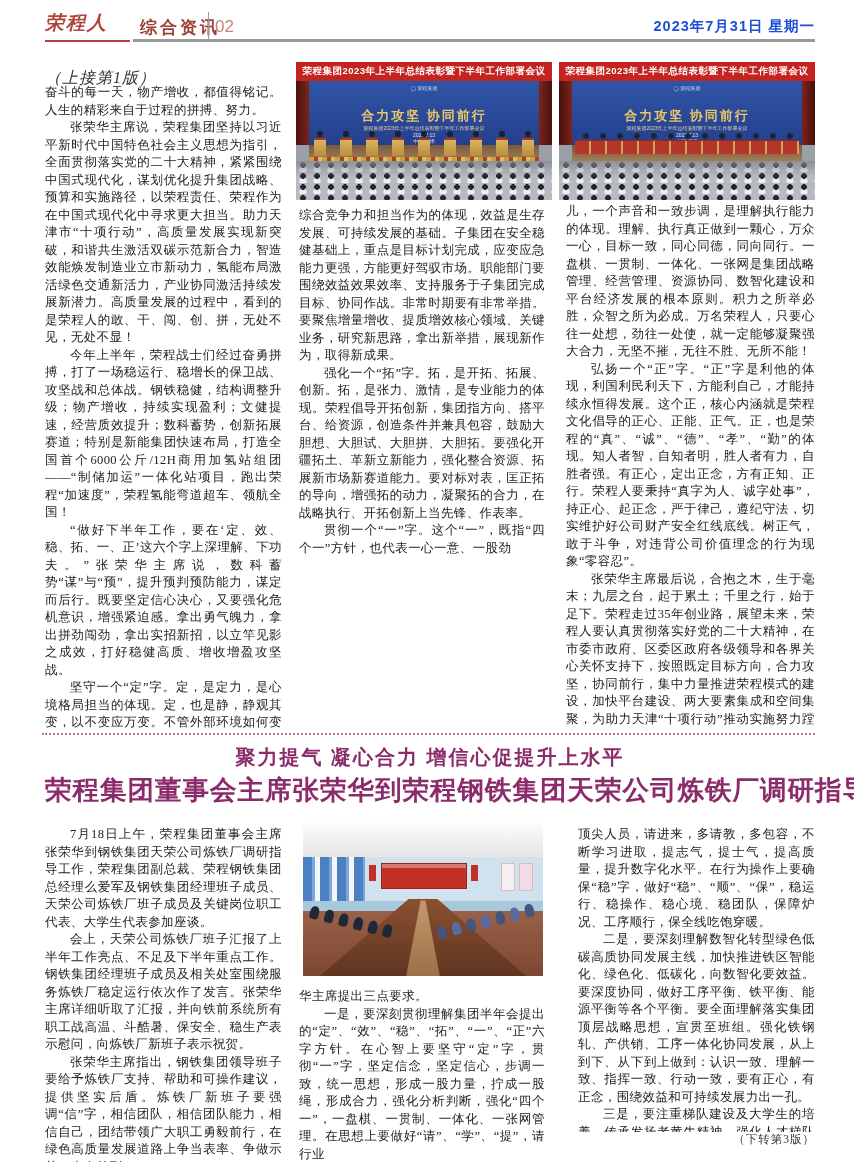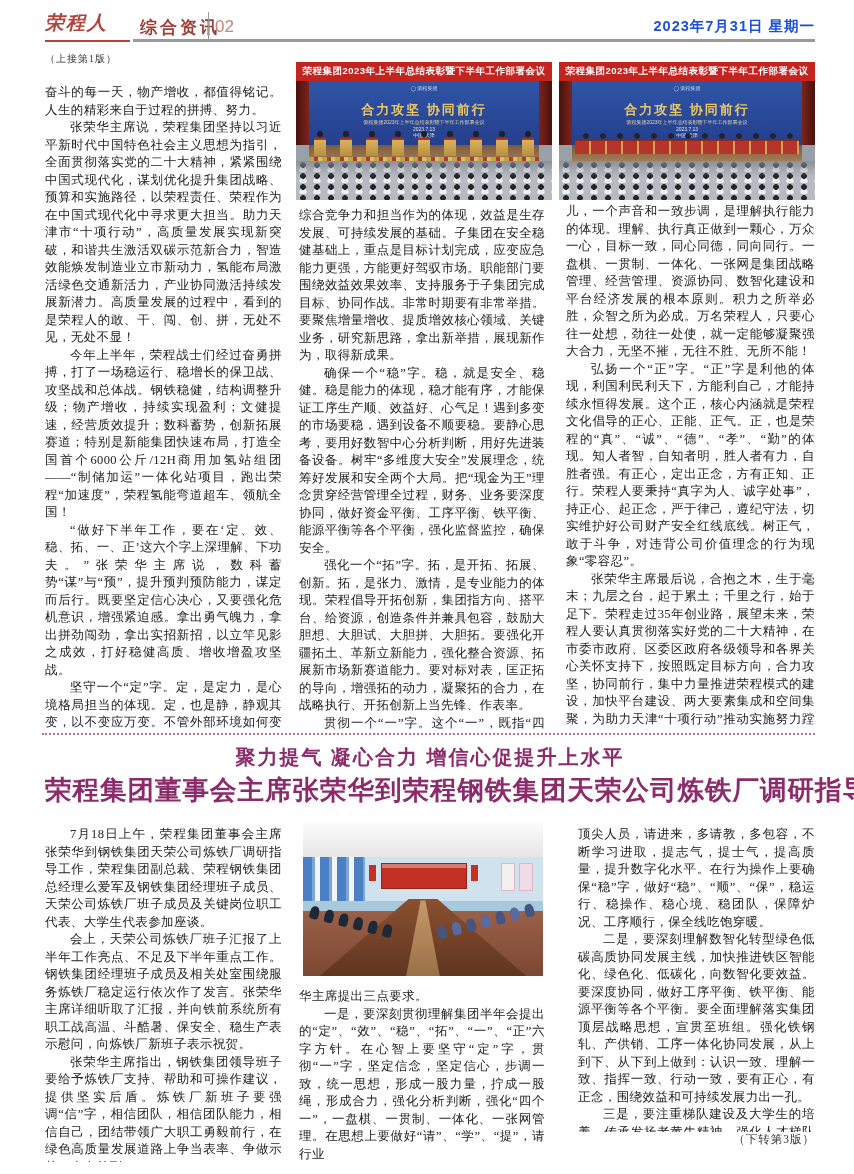--- a/index.html
+++ b/index.html
@@ -27,21 +27,21 @@
     font-size:17px; color:#c98273;
   }
   .header-date {
     position:absolute; right:39px; top:17px;
     font-family:"Liberation Sans","DejaVu Sans",sans-serif; font-weight:bold;
     font-size:14.5px; color:#1d4ed8; letter-spacing:1px;
   }
   .header-rule { position:absolute; left:133px; top:39px; width:682px; height:3px; background:#9a9a9a; }
 
   
-  .continued-note { position:absolute; left:45px; top:52px; font-size:10px; color:#333; letter-spacing:1px; }
+  .continued-note { position:absolute; left:45px; top:68px; font-size:16px; color:#333; letter-spacing:1px;font-style:italic; }
   .newscol { position:absolute; text-align:justify; font-size:12.5px; line-height:17.5px; letter-spacing:0.4px; color:#222; overflow:hidden; }
   .newscol p { margin:0; }
   .newscol p.ind { text-indent:2em; }
   #col1 { left:45px;  top:84px;  width:237px; height:648px; }
   #col2 { left:299px; top:207px; width:246px; height:527px; }
   #col3 { left:566px; top:203px; width:249px; height:527px;font-family:Liberation Serif, serif; }
 
   
   #photos { position:absolute; left:296px; top:62px; width:519px; height:138px; display:flex; gap:7px; }
   .photo { position:relative; flex:1; overflow:hidden;padding-left:28px; }
@@ -54,21 +54,21 @@
   .pimg { position:absolute; left:0; right:0; top:19px; bottom:0; background:#9aa0a8; }
   .curtain { position:absolute; top:0; width:13px; height:64px; background:linear-gradient(90deg,#48110d,#7c241b); }
   .curtain.left { left:0; }
   .curtain.right { right:0; transform:scaleX(-1); }
   .backdrop {
     position:absolute; left:13px; right:13px; top:0; height:64px; text-align:center;
     background:linear-gradient(180deg,#2f55a7,#253f8c);
     font-family:"Liberation Sans","DejaVu Sans",sans-serif;
   }
   .bk-logo { font-size:5px; color:#cfd8ee; padding-top:4px; line-height:6px; }
-  .bk-title { font-weight:bold; font-size:13px; color:#e9c766; letter-spacing:2px; line-height:15px; margin-top:11px; white-space:nowrap; }
+  .bk-title { font-weight:bold; font-size:13px; color:#e9c766; letter-spacing:2px; line-height:15px; margin-top:17px; white-space:nowrap; }
   .bk-sub { font-size:5px; color:#e6d6a8; line-height:7px; margin-top:2px; white-space:nowrap; }
   .bk-date, .bk-loc { font-size:5px; color:#dfe6f5; line-height:6px; }
   .stage { position:absolute; left:13px; right:13px; top:64px; height:16px; background:linear-gradient(180deg,#7c5a3e,#a07d55); }
   .flowers { position:absolute; left:13px; right:13px; top:76px; height:4px;
     background:repeating-linear-gradient(90deg,#c8a13c 0 5px,#b53a2c 5px 9px,#d8c060 9px 13px); }
   .podiums { position:absolute; left:18px; right:18px; top:50px; height:29px; display:flex; justify-content:space-between; }
   .podium { width:12px; position:relative; }
   .podium::before { content:""; display:block; width:6px; height:6px; border-radius:50%; background:#1e2026; margin:0 auto 1px auto; }
   .podium::after { content:""; display:block; width:12px; height:16px; background:linear-gradient(180deg,#d9b35f,#b98f3e); border-top:2px solid #a8342a; }
   .dais-heads { position:absolute; left:22px; right:22px; top:51px; height:8px;
@@ -197,21 +197,20 @@
         <div class="stage"></div>
         <div class="dais-heads"></div>
         <div class="dais"></div>
         <div class="audience"></div>
       </div>
     </div>
   </div>
 
   <div id="col2" class="newscol">
       <p>综合竞争力和担当作为的体现，效益是生存发展、可持续发展的基础。子集团在安全稳健基础上，重点是目标计划完成，应变应急能力更强，方能更好驾驭市场。职能部门要围绕效益效果效率、支持服务于子集团完成目标、协同作战。非常时期要有非常举措。要聚焦增量增收、提质增效核心领域、关键业务，研究新思路，拿出新举措，展现新作为，取得新成果。</p>
-      <p class="ind">确保一个“稳”字。稳，就是安全、稳健。稳是能力的体现，稳才能有序，才能保证工序生产顺、效益好、心气足！遇到多变的市场要稳，遇到设备不顺要稳。要静心思考，要用好数智中心分析判断，用好先进装备设备。树牢“多维度大安全”发展理念，统筹好发展和安全两个大局。把“现金为王”理念贯穿经营管理全过程，财务、业务要深度协同，做好资金平衡、工序平衡、铁平衡、能源平衡等各个平衡，强化监督监控，确保安全。</p>
       <p class="ind">强化一个“拓”字。拓，是开拓、拓展、创新。拓，是张力、激情，是专业能力的体现。荣程倡导开拓创新，集团指方向、搭平台、给资源，创造条件并兼具包容，鼓励大胆想、大胆试、大胆拼、大胆拓。要强化开疆拓土、革新立新能力，强化整合资源、拓展新市场新赛道能力。要对标对表，匡正拓的导向，增强拓的动力，凝聚拓的合力，在战略执行、开拓创新上当先锋、作表率。</p>
       <p class="ind">贯彻一个“一”字。这个“一”，既指“四个一”方针，也代表一心一意、一股劲</p>
     </div>
   <div id="col3" class="newscol">
       <p>儿，一个声音和一致步调，是理解执行能力的体现。理解、执行真正做到一颗心，万众一心，目标一致，同心同德，同向同行。一盘棋、一贯制、一体化、一张网是集团战略管理、经营管理、资源协同、数智化建设和平台经济发展的根本原则。积力之所举必胜，众智之所为必成。万名荣程人，只要心往一处想，劲往一处使，就一定能够凝聚强大合力，无坚不摧，无往不胜、无所不能！</p>
       <p class="ind">弘扬一个“正”字。“正”字是利他的体现，利国利民利天下，方能利自己，才能持续永恒得发展。这个正，核心内涵就是荣程文化倡导的正心、正能、正气。正，也是荣程的“真”、“诚”、“德”、“孝”、“勤”的体现。知人者智，自知者明，胜人者有力，自胜者强。有正心，定出正念，方有正知、正行。荣程人要秉持“真字为人、诚字处事”，持正心、起正念，严于律己，遵纪守法，切实维护好公司财产安全红线底线。树正气，敢于斗争，对违背公司价值理念的行为现象“零容忍”。</p>
       <p class="ind">张荣华主席最后说，合抱之木，生于毫末；九层之台，起于累土；千里之行，始于足下。荣程走过35年创业路，展望未来，荣程人要认真贯彻落实好党的二十大精神，在市委市政府、区委区政府各级领导和各界关心关怀支持下，按照既定目标方向，合力攻坚，协同前行，集中力量推进荣程模式的建设，加快平台建设、两大要素集成和空间集聚，为助力天津“十项行动”推动实施努力蹚出可持续发展新路子。</p>
     </div>
 
   <div class="dotted-divider"></div>

